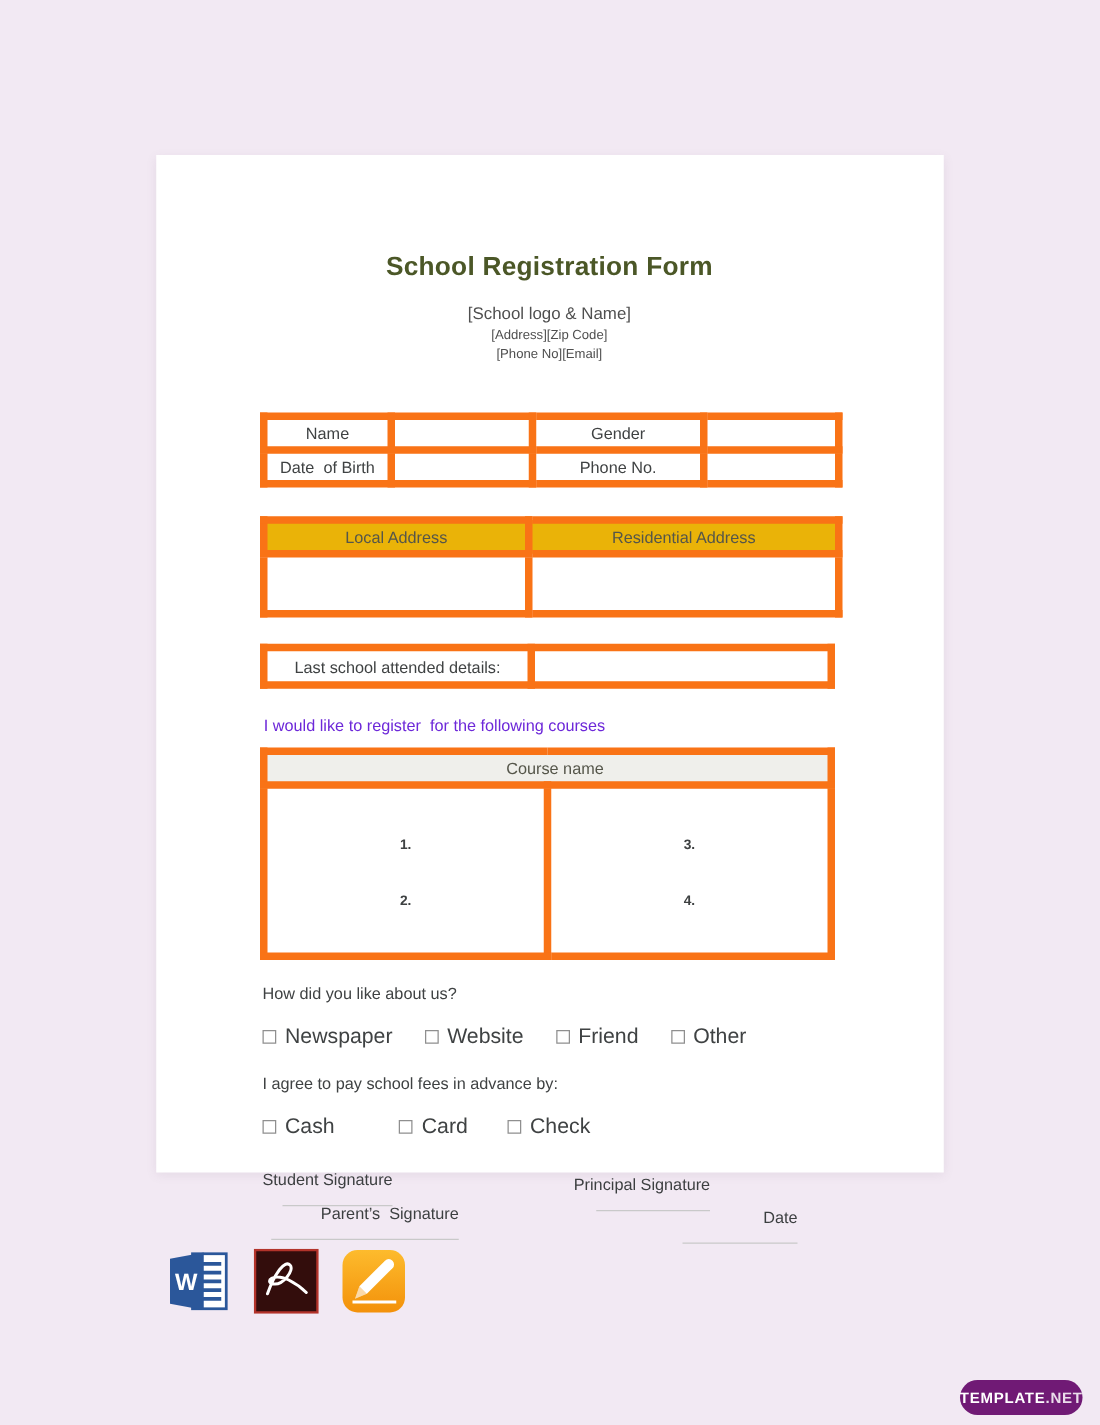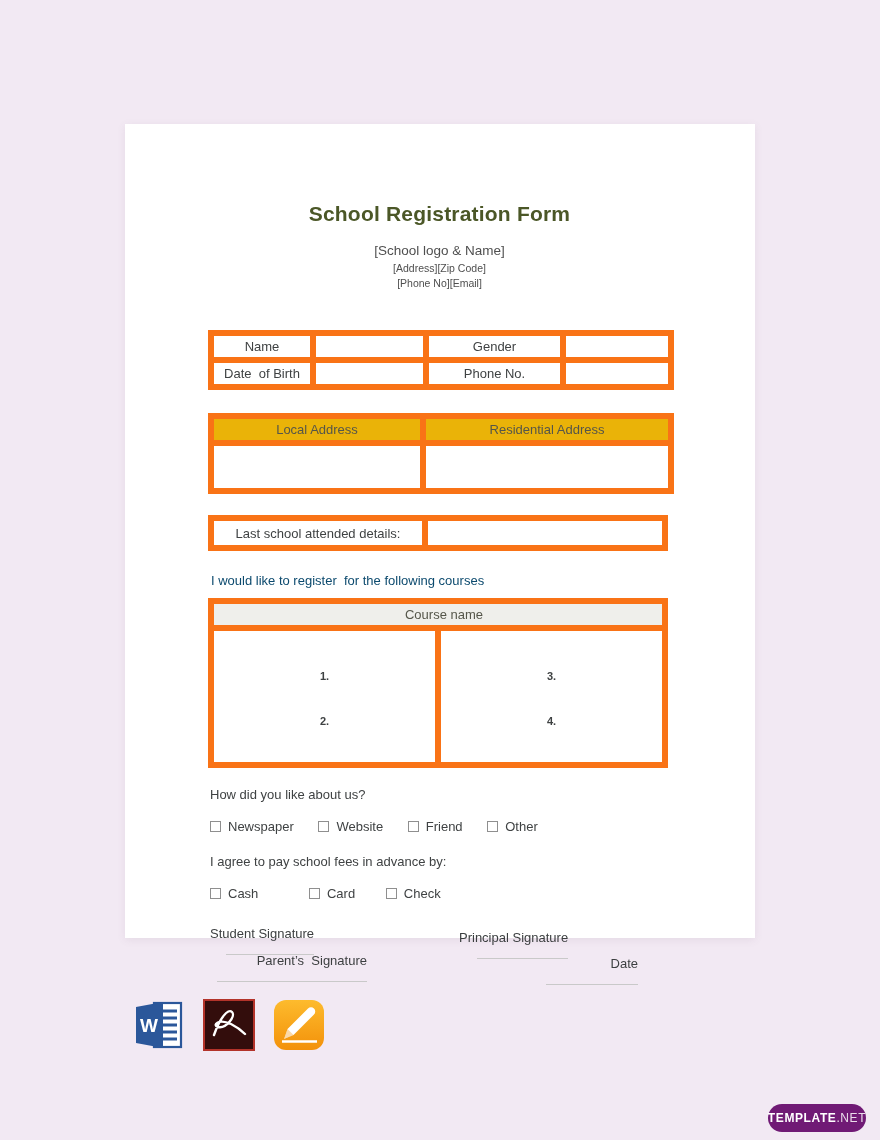--- a/index.html
+++ b/index.html
@@ -70,21 +70,21 @@
   .address-table .col-half1 { width: 212px; }
   .address-table .col-half2 { width: 248px; }
 
   .lastschool-table { margin-top: 21px; }
   .lastschool-table td { height: 30px; vertical-align: middle; }
   .lastschool-table .col-l { width: 214px; }
 
   .intro-line {
     margin-top: 22px;
     font-size: 13px;
-    color: #0c4a6e;
+    color: #6d28d9;
     white-space: pre-wrap;
     padding-left: 3px;
   }
   .course-table { margin-top: 10px; }
   .course-table th {
     background: #efefeb;
     color: #55564a;
     height: 23px;
     vertical-align: middle;
     padding-left: 20px;
@@ -98,21 +98,21 @@
     color: #3e4142;
     line-height: 15px;
   }
   .question, .statement {
     font-size: 13px;
     color: #3f4243;
     padding-left: 2px;
   }
   .question { margin-top: 19px; }
   .statement { margin-top: 20px; }
-  .cb-row { margin-top: 17px; padding-left: 2px; font-size: 13px; color: #3f4243; }
+  .cb-row { margin-top: 17px; padding-left: 2px; font-size: 17px; color: #3f4243; }
   .cb-option { display: inline-block; }
   .cb-box {
     display: inline-block;
     width: 11px; height: 11px;
     border: 1px solid #8f8f8f;
     background: #fff;
     margin-right: 7px;
     vertical-align: -1px;
   }
   .row-hear .cb-option { margin-right: 21px; }
@@ -158,21 +158,21 @@
     background: #701a75;
     border-radius: 14px;
     display: flex;
     align-items: center;
     justify-content: center;
     font-size: 12px;
     letter-spacing: 0.6px;
     color: #ffffff;
   }
   .badge .bold-part { font-weight: bold; }
-  .badge .rest-part { font-weight: normal; color: rgba(255,255,255,0.85); text-align: center; }
+  .badge .rest-part { font-weight: bold; color: rgba(255,255,255,0.85); text-align: center; }
 </style>
 </head>
 <body>
 
 <div class="sheet">
 
   <div class="doc-title">School Registration Form</div>
   <div class="sub1">[School logo &amp; Name]</div>
   <div class="sub2">[Address][Zip Code]</div>
   <div class="sub3">[Phone No][Email]</div>

